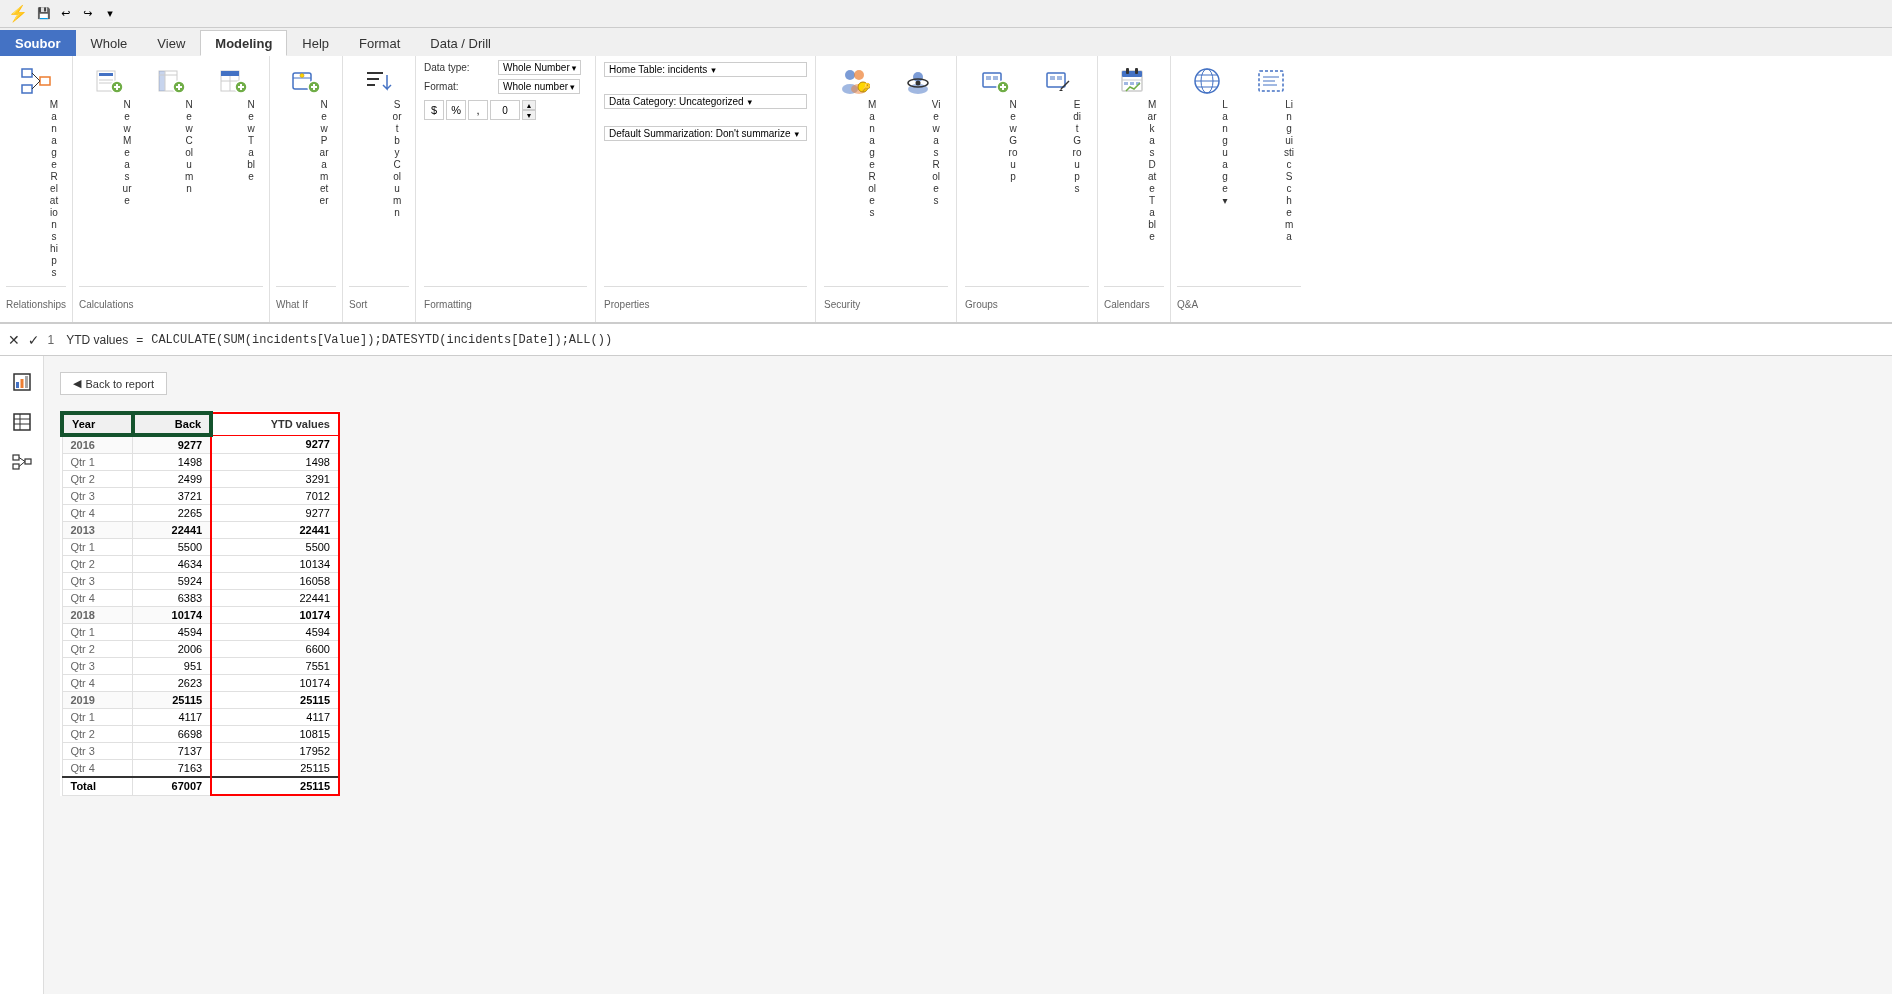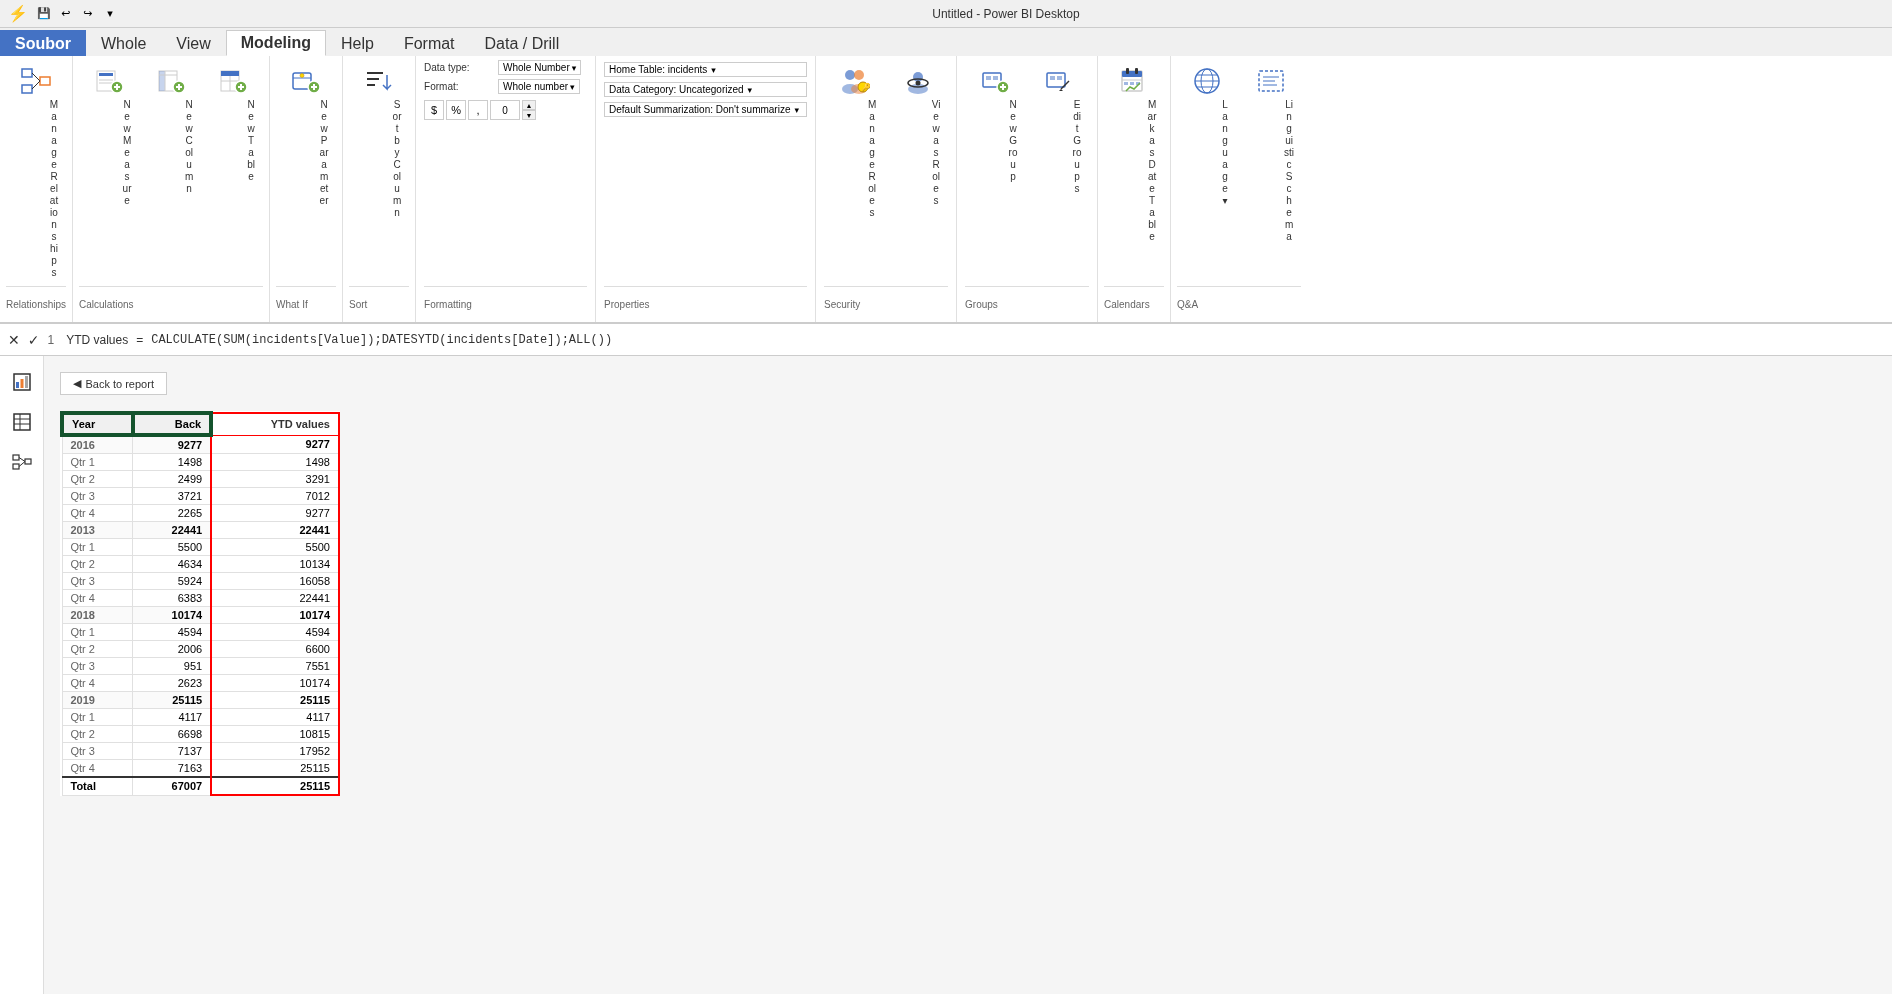--- a/index.html
+++ b/index.html
@@ -21,21 +21,21 @@
     
     .ribbon-tabs {
       background: #f0f0f0;
       display: flex;
       align-items: flex-end;
       height: 28px;
       border-bottom: none;
     }
     .ribbon-tab {
       padding: 4px 14px;
-      font-size: 16px;
+      font-size: 13px;
       cursor: pointer;
       border: 1px solid transparent;
       border-bottom: none;
       background: transparent;
       color: #333;
       height: 26px;
       display: flex;
       align-items: center;
     }
     .ribbon-tab.active {
@@ -349,21 +349,20 @@
 <body>
 
 <div class="title-bar">
   <div class="quick-access">
     <span style="font-size:16px; margin-right:4px;">⚡</span>
     <button class="qa-btn">💾</button>
     <button class="qa-btn">↩</button>
     <button class="qa-btn">↪</button>
     <button class="qa-btn">▾</button>
   </div>
-  <div class="title-bar-title">Untitled - Power BI Desktop</div>
 </div>
 
 <div style="background:#f0f0f0;">
 
   <div class="ribbon-tabs">
     <div class="ribbon-tab file">Soubor</div>
     <div class="ribbon-tab">Whole</div>
     <div class="ribbon-tab">View</div>
     <div class="ribbon-tab active">Modeling</div>
     <div class="ribbon-tab">Help</div>
@@ -507,21 +506,21 @@
         <div class="format-stepper">
           <button class="format-step-btn">▲</button>
           <button class="format-step-btn">▼</button>
         </div>
       </div>
     </div>
     <div class="ribbon-group-label">Formatting</div>
   </div>
 
   <div class="properties-group">
-    <div style="flex:1; display:flex; flex-direction:column; gap:3px; padding-top:2px;">
+    <div style="flex:1; display:flex; flex-direction:column; gap:15px; padding-top:2px;">
       <div class="prop-row">
         <div class="prop-dropdown">
           <span>Home Table: incidents</span>
           <span class="chevron-down">▾</span>
         </div>
       </div>
       <div class="prop-row">
         <div class="prop-dropdown">
           <span>Data Category: Uncategorized</span>
           <span class="chevron-down">▾</span>

